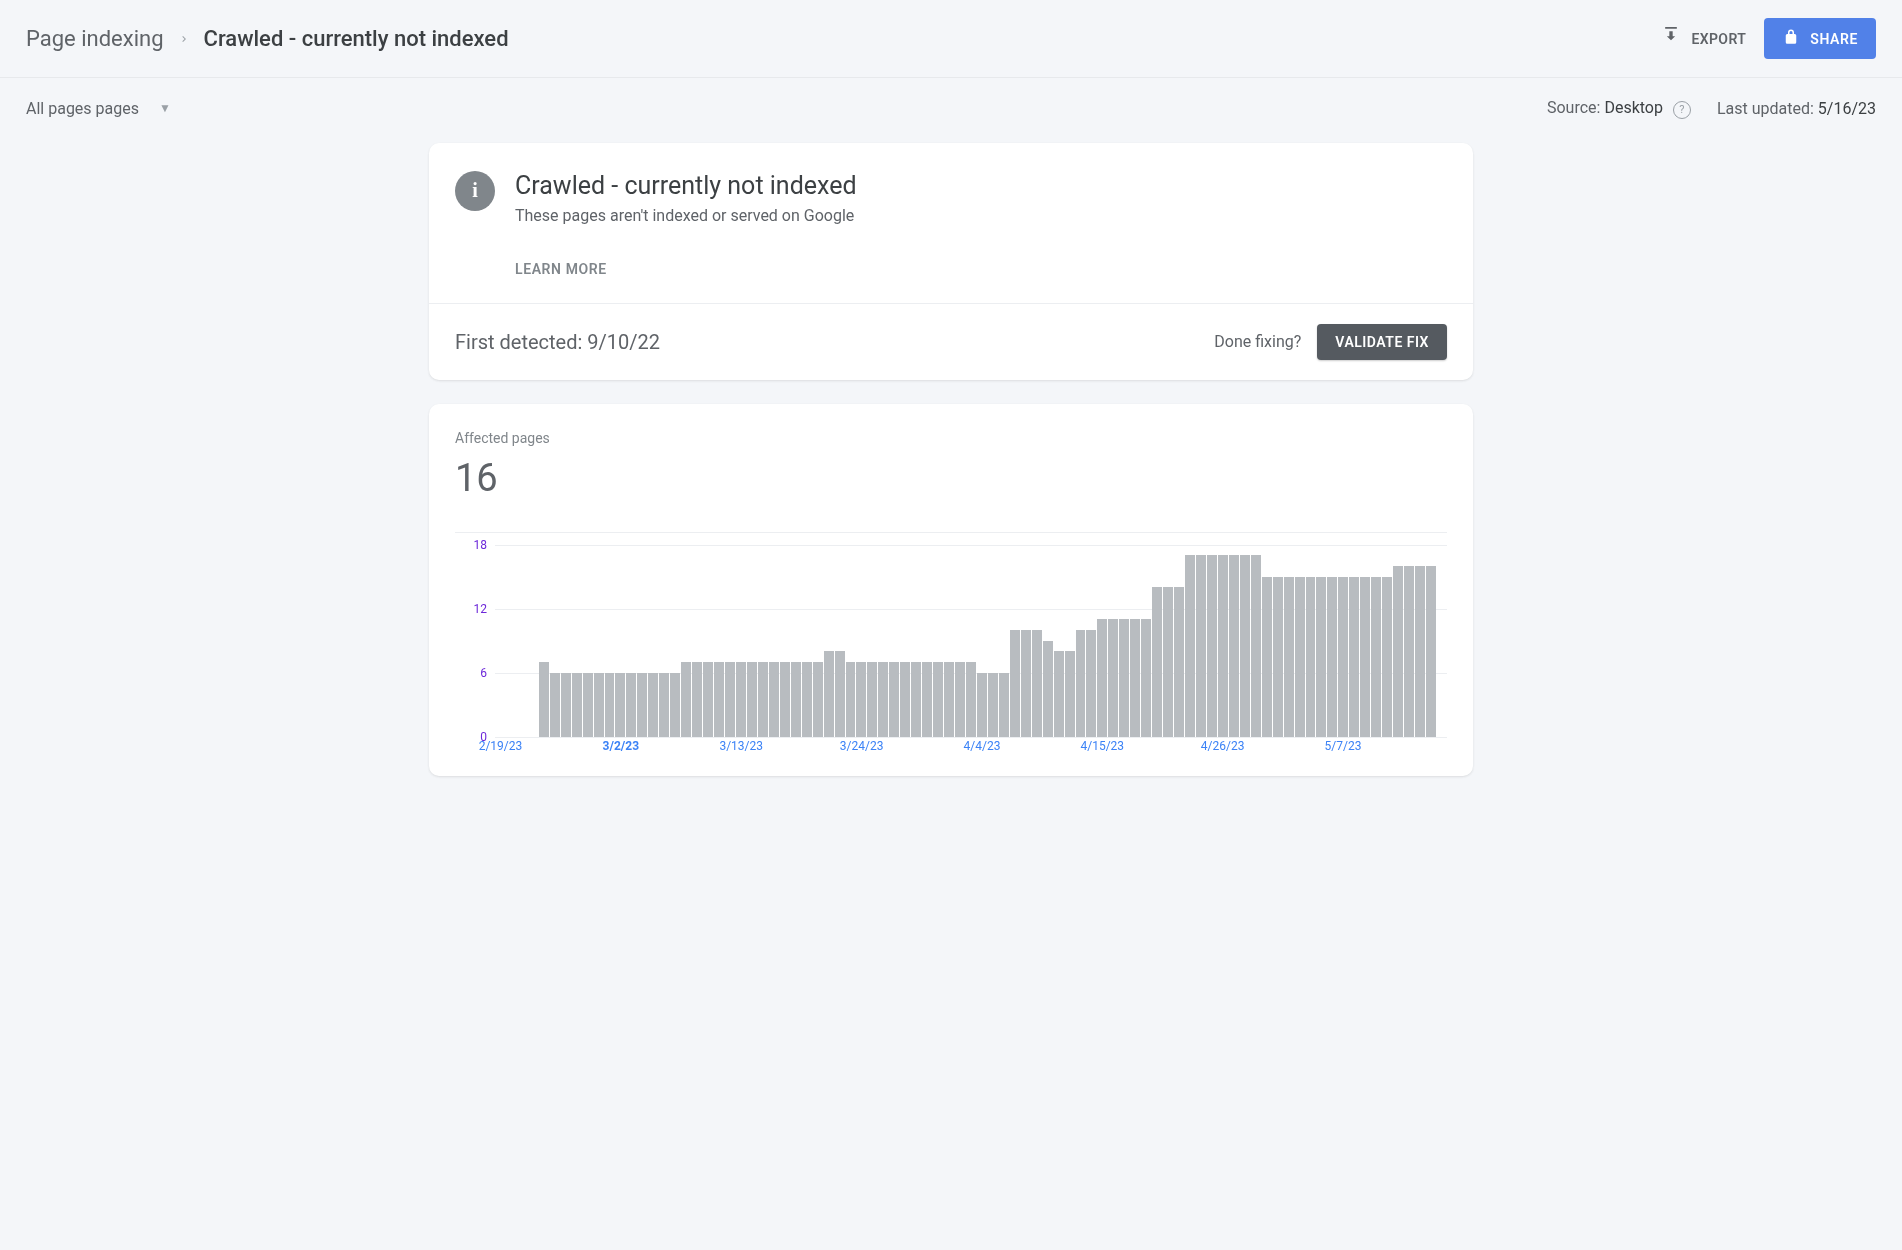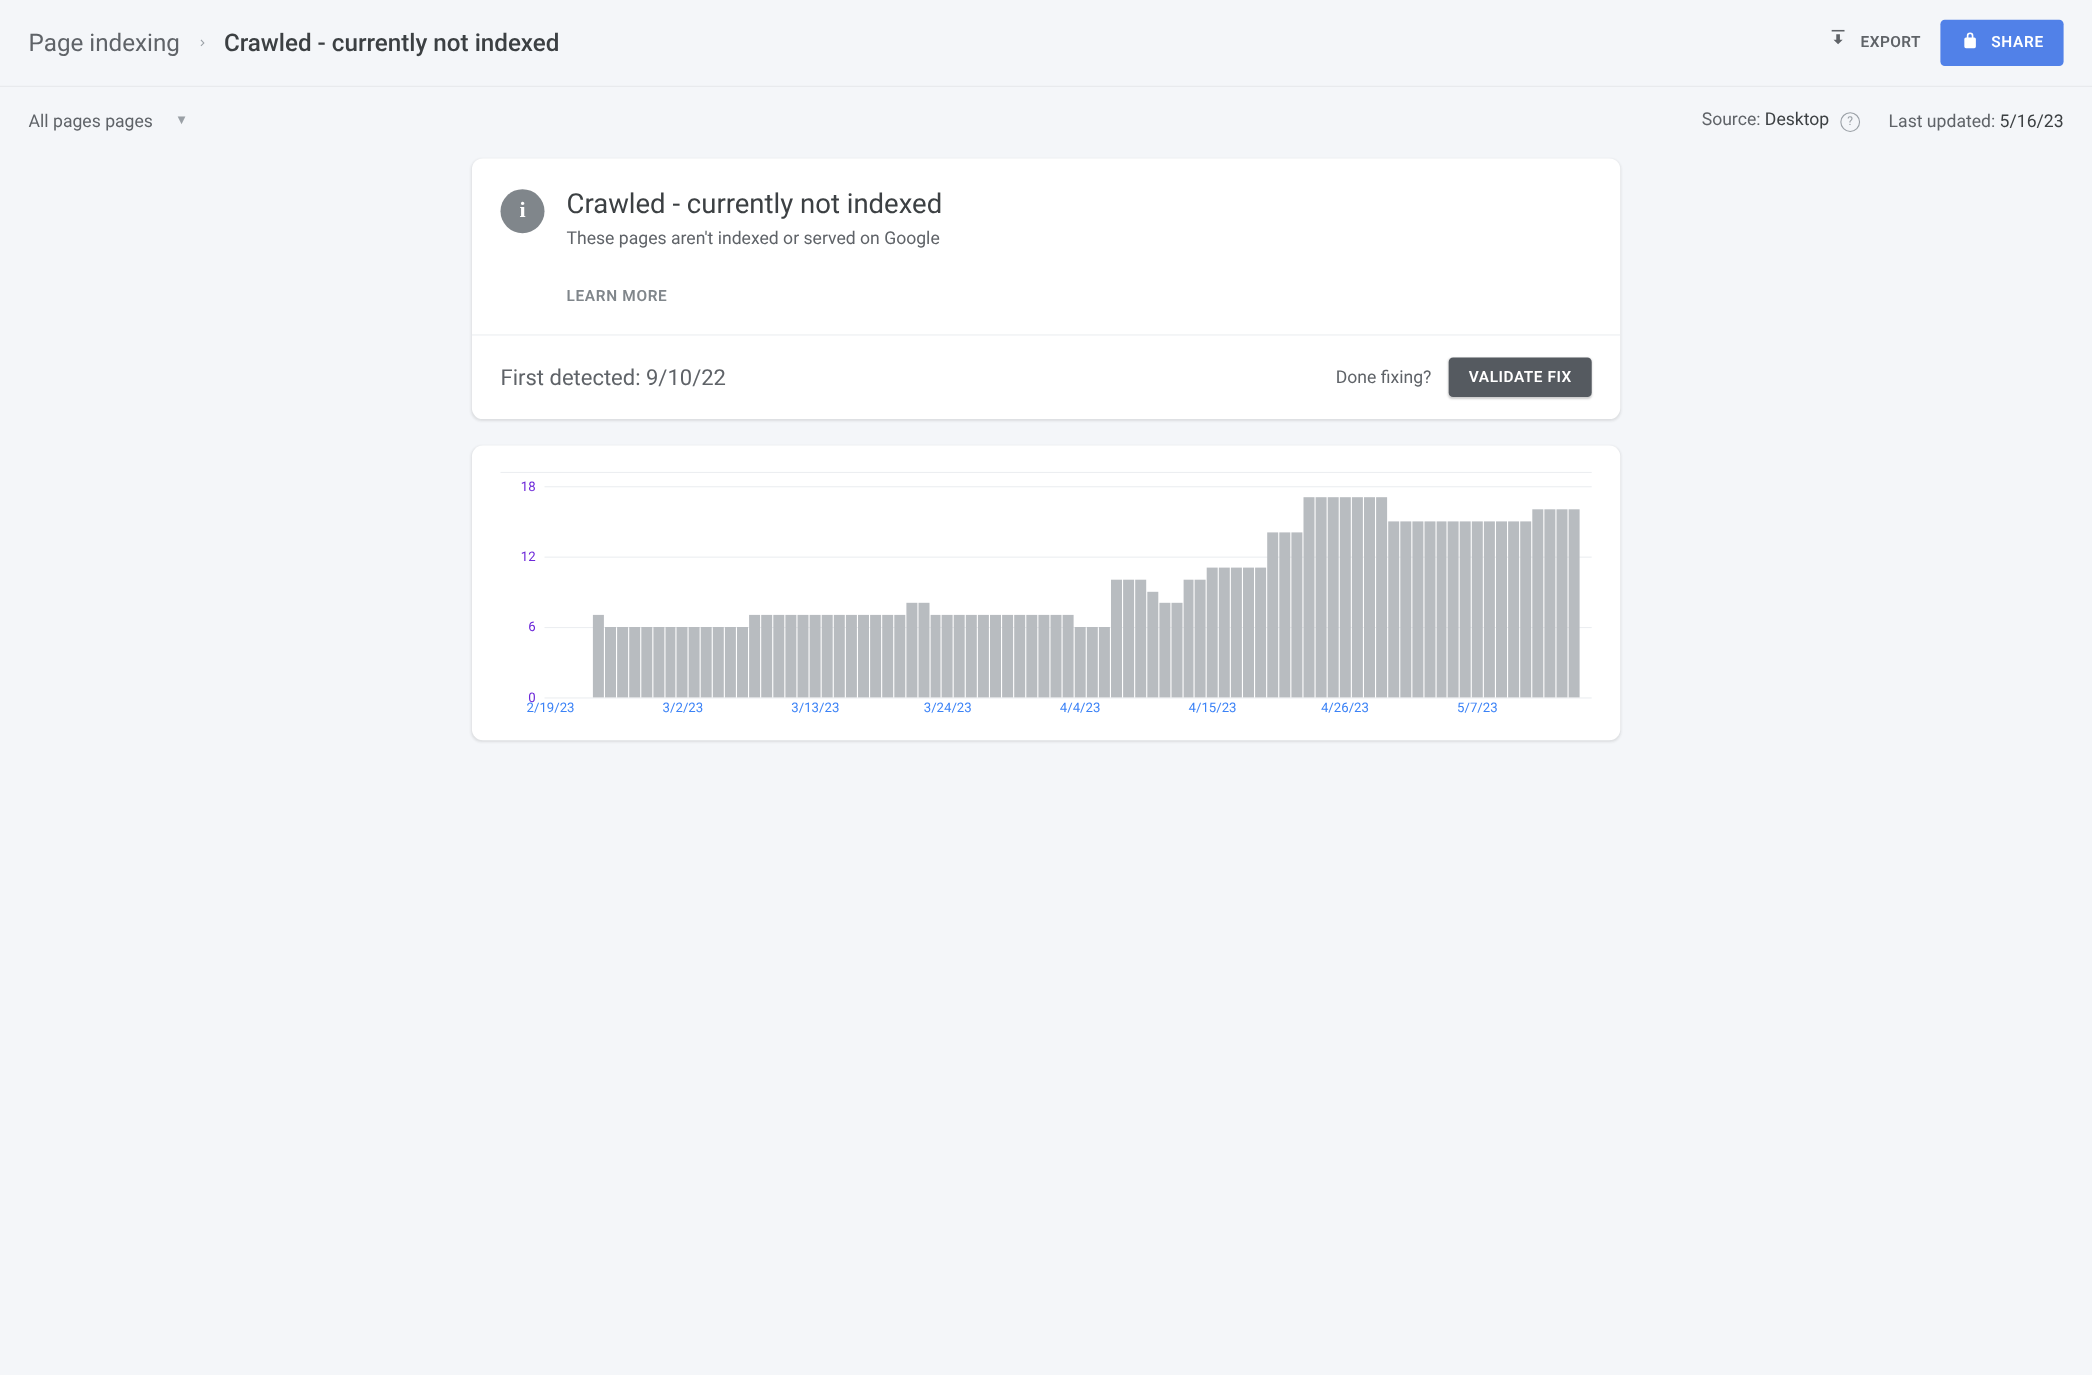--- a/index.html
+++ b/index.html
@@ -203,20 +203,24 @@
       </div>
       <div class="validate-spacer"></div>
       <div class="done-fixing">Done fixing?</div>
       <div class="validate-btn">VALIDATE FIX</div>
     </div>
   </div>
 </div>
 
 <div class="card-wrap">
   <div class="card">
+    <div class="chart-pad">
+      <div class="chart-label">Affected pages</div>
+      <div class="chart-big">16</div>
+    </div>
     <div class="chart-area">
       <div id="grid-host">
           <div class="gridline" style="top: 204px;"></div>
           <div class="gridline" style="top: 140px;"></div>
           <div class="gridline" style="top: 76px;"></div>
           <div class="gridline" style="top: 12px;"></div>
         </div>
       <div class="plot">
         <div class="bars" id="bars-host">
             <div class="bar" style="height: 0%; background: transparent;"></div>
@@ -303,21 +307,21 @@
             <div class="bar" style="height: 83.3333%;"></div>
             <div class="bar" style="height: 88.8889%;"></div>
             <div class="bar" style="height: 88.8889%;"></div>
             <div class="bar" style="height: 88.8889%;"></div>
             <div class="bar" style="height: 88.8889%;"></div>
             <div class="bar" style="height: 0%; background: transparent;"></div>
           </div>
       </div>
       <div class="xaxis" id="xaxis-host">
           <div class="xtick" style="left: 0.574713%;">2/19/23</div>
-          <div class="xtick" style="left: 13.2184%;">3/2/23</div>
+          <div class="xtick" style="left: 13.2184%; font-weight: bold;">3/2/23</div>
           <div class="xtick" style="left: 25.8621%;">3/13/23</div>
           <div class="xtick" style="left: 38.5057%;">3/24/23</div>
           <div class="xtick" style="left: 51.1494%;">4/4/23</div>
           <div class="xtick" style="left: 63.7931%;">4/15/23</div>
           <div class="xtick" style="left: 76.4368%;">4/26/23</div>
           <div class="xtick" style="left: 89.0805%;">5/7/23</div>
         </div>
     <div class="ylabel" style="top: 204px;">0</div>
         <div class="ylabel" style="top: 140px;">6</div>
         <div class="ylabel" style="top: 76px;">12</div>

